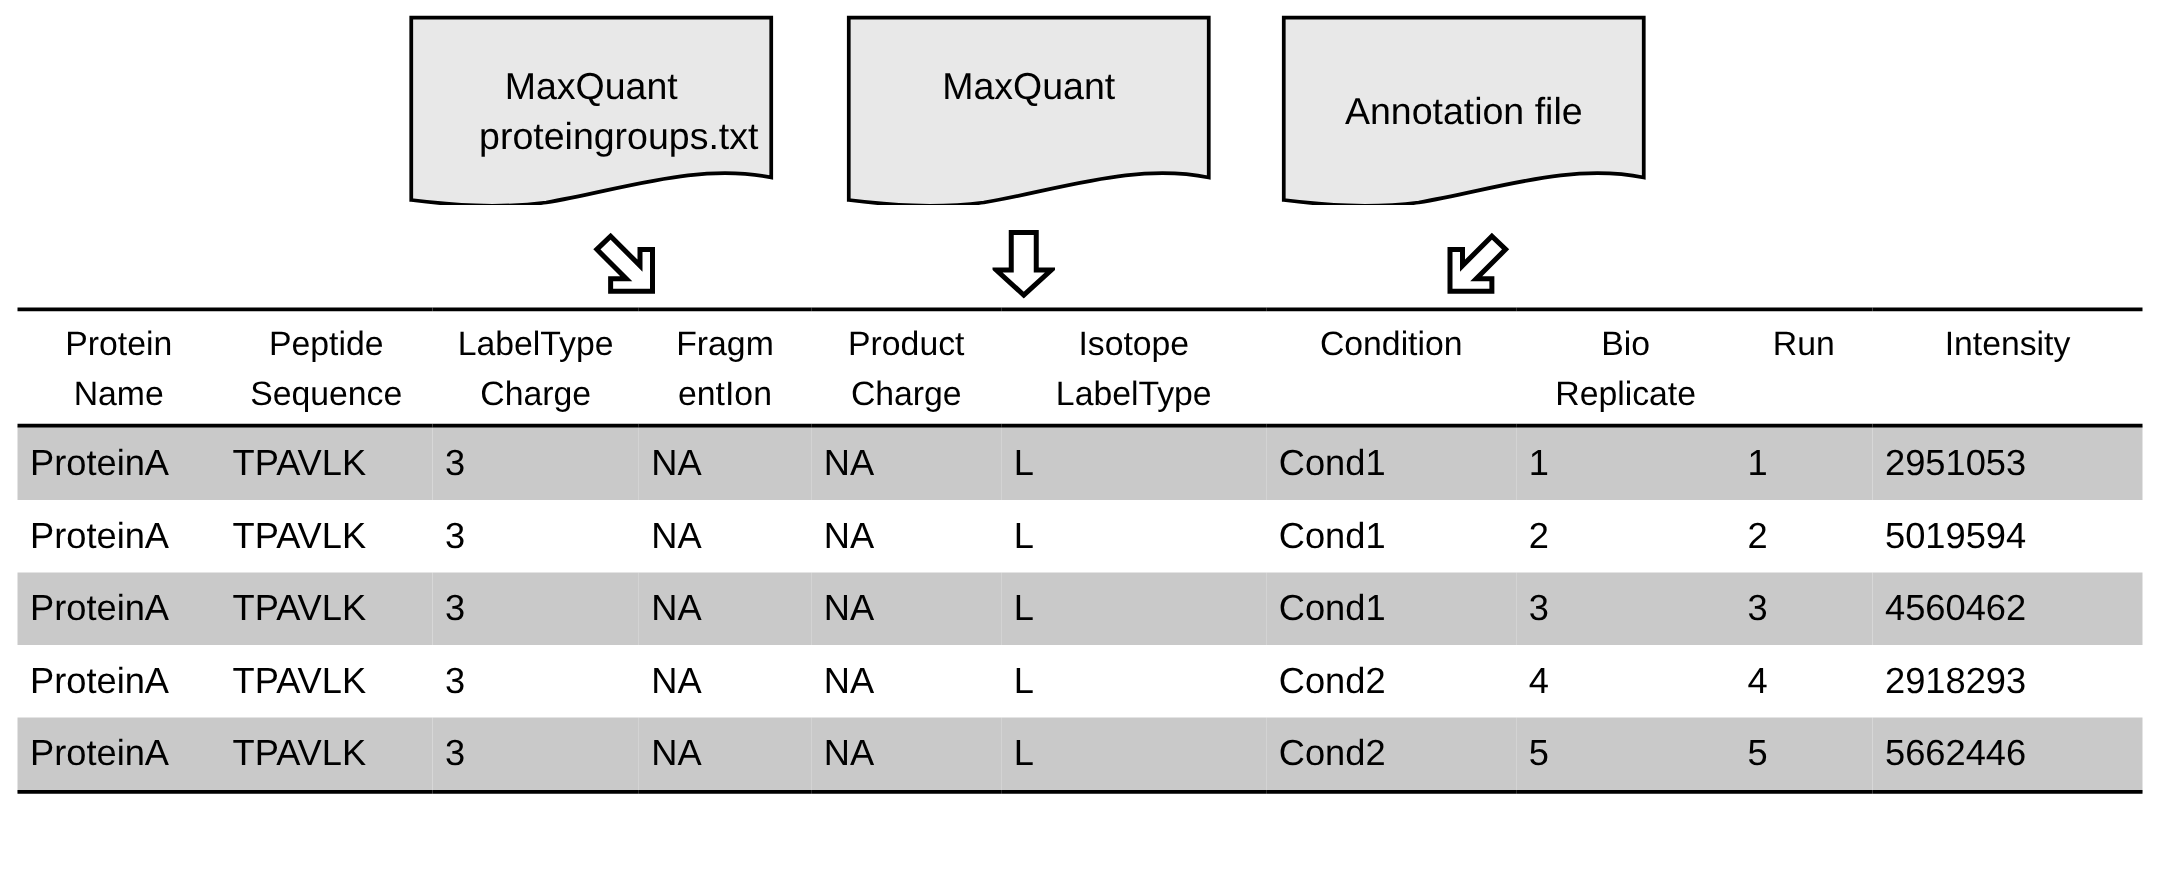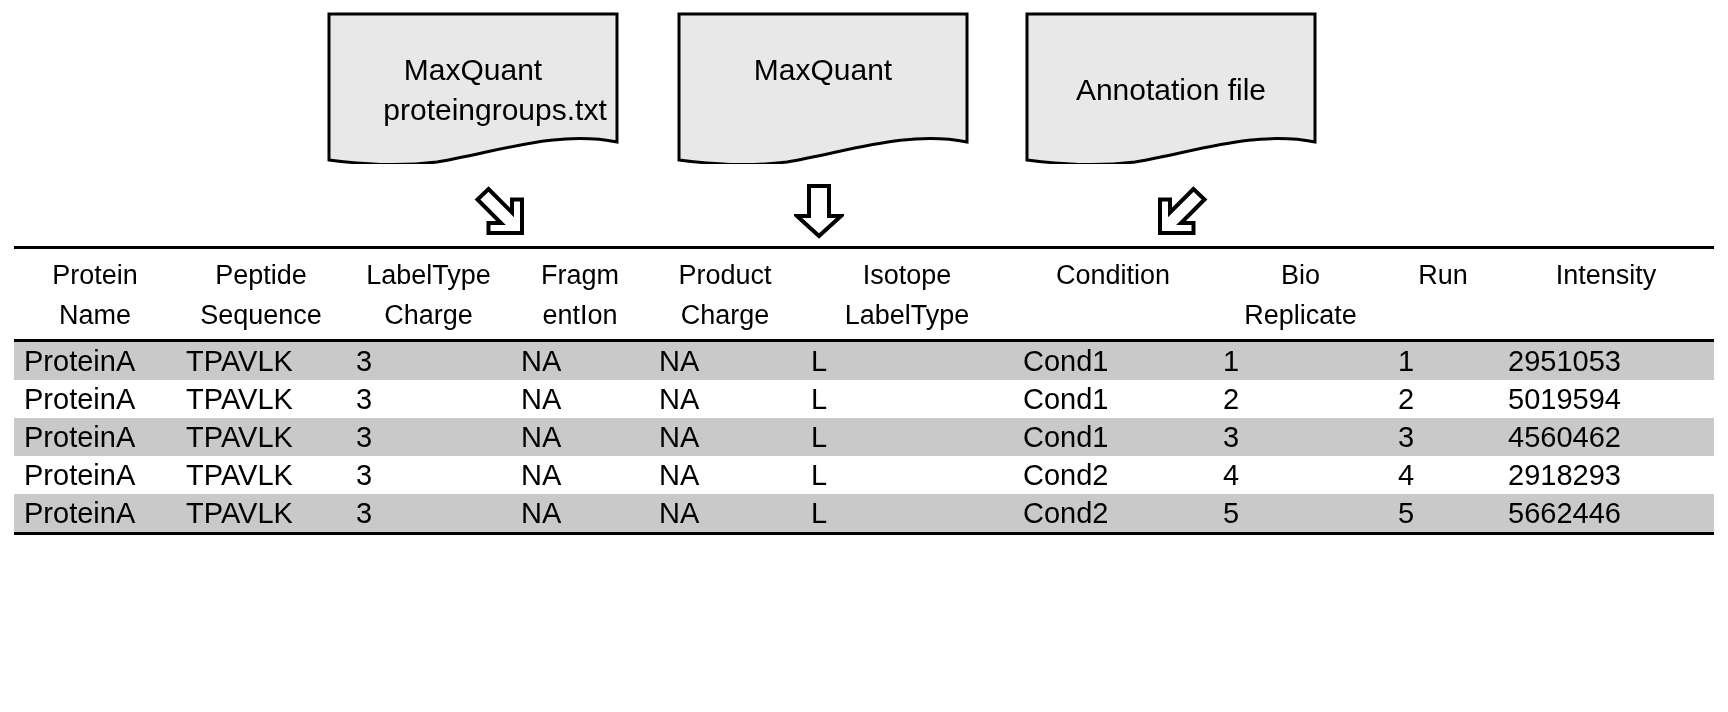--- a/index.html
+++ b/index.html
@@ -69,21 +69,21 @@
     line-height: 40px;
     padding: 6px 10px 4px 10px;
     vertical-align: top;
     text-align: center;
     border-top: 3px solid #000;
     border-bottom: 3px solid #000;
   }
   table.data-table tbody td {
     font-size: 29px;
     line-height: 34px;
-    padding: 2px 10px;
+    padding: 12px 10px;
     text-align: left;
     white-space: nowrap;
   }
   table.data-table tbody tr.shaded td {
     background: #c9c9c9;
   }
   table.data-table tbody tr:last-child td {
     border-bottom: 3px solid #000;
   }
   th .hdr-l1 { display: block; }

